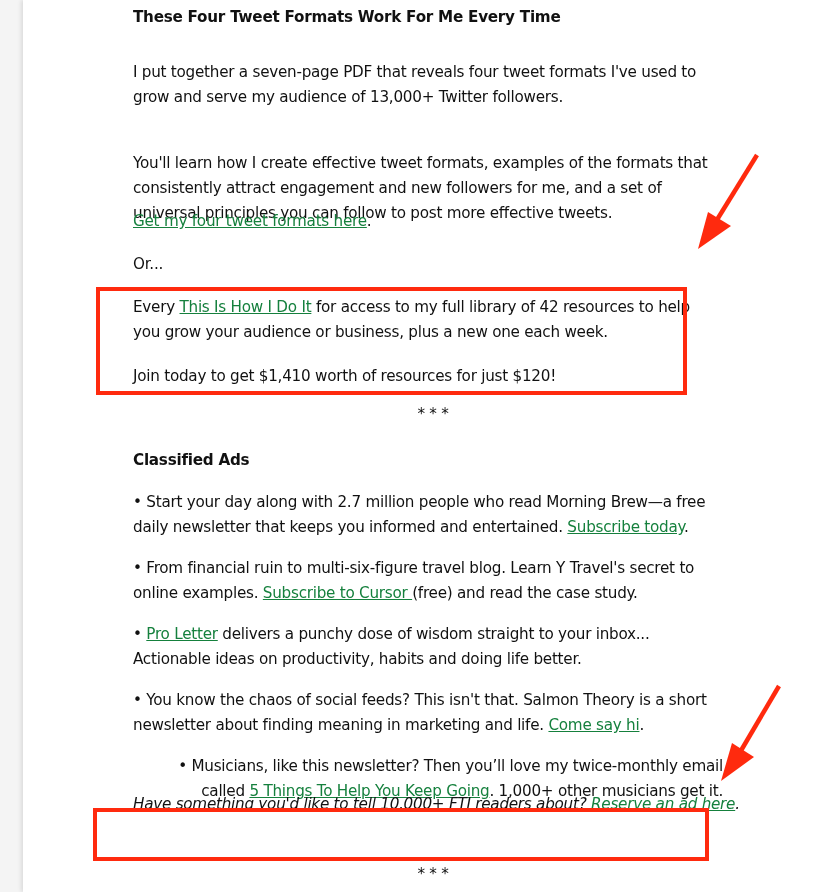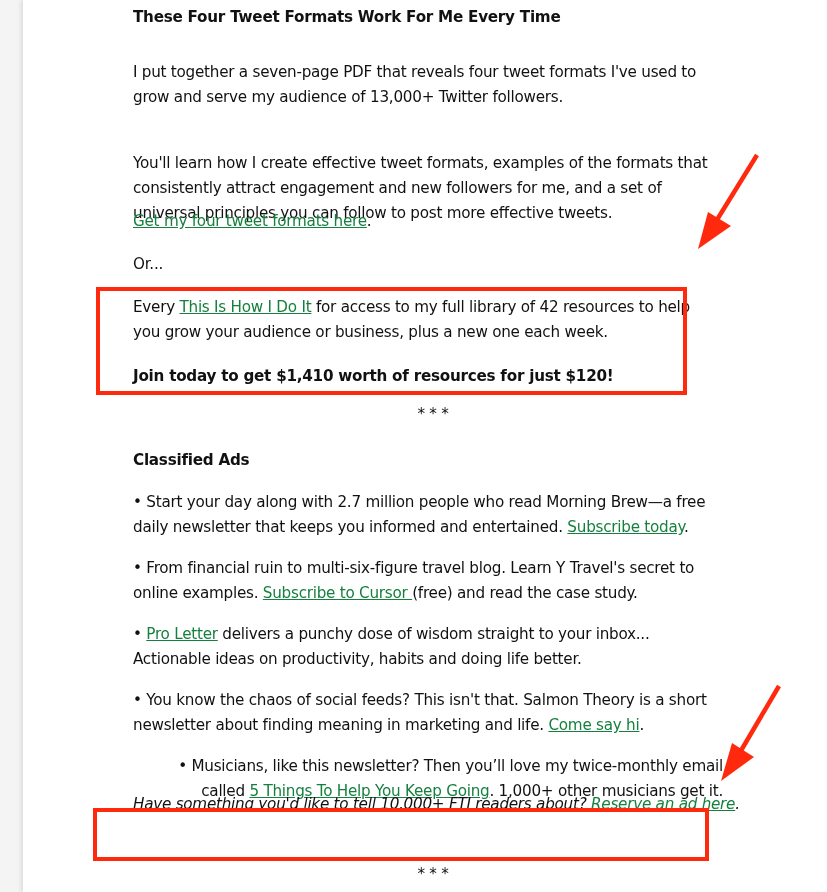--- a/index.html
+++ b/index.html
@@ -40,21 +40,21 @@
     <p class="abs" style="top:60px; width:590px;">I put together a seven-page PDF that reveals four tweet formats I've used to grow and serve my audience of 13,000+ Twitter followers.</p>
 
     <p class="abs" style="top:116px; width:590px;margin-top:35px;">You'll learn how I create effective tweet formats, examples of the formats that consistently attract engagement and new followers for me, and a set of universal principles you can follow to post more effective tweets.</p>
 
     <p class="abs" style="top:209px;"><a href="#">Get my four tweet formats here</a><span>.</span></p>
 
     <p class="abs" style="top:252px;">Or...</p>
 
     <p class="abs" style="top:295px; width:580px;"><span>Every </span><a href="#">This Is How I Do It</a><span> for access to my full library of 42 resources to help you grow your audience or business, plus a new one each week.</span></p>
 
-    <p class="abs" style="top:364px;font-weight:bold;">Join today to get $1,410 worth of resources for just $120!</p>
+    <p class="abs" style="top:364px;">Join today to get $1,410 worth of resources for just $120!</p>
 
     <p class="abs stars" style="top:402px; left:0; width:600px;">* * *</p>
 
     <p class="abs heading" style="top:448px;text-align:right;">Classified Ads</p>
 
     <p class="abs" style="top:490px; width:595px;"><span>• Start your day along with 2.7 million people who read Morning Brew—a free daily newsletter that keeps you informed and entertained. </span><a href="#">Subscribe today</a><span>.</span></p>
 
     <p class="abs" style="top:556px; width:595px;"><span>• From financial ruin to multi-six-figure travel blog. Learn Y Travel's secret to online examples. </span><a href="#">Subscribe to Cursor </a><span>(free) and read the case study.</span></p>
 
     <p class="abs" style="top:622px; width:590px;"><span>• </span><a href="#">Pro Letter</a><span> delivers a punchy dose of wisdom straight to your inbox... Actionable ideas on productivity, habits and doing life better.</span></p>

